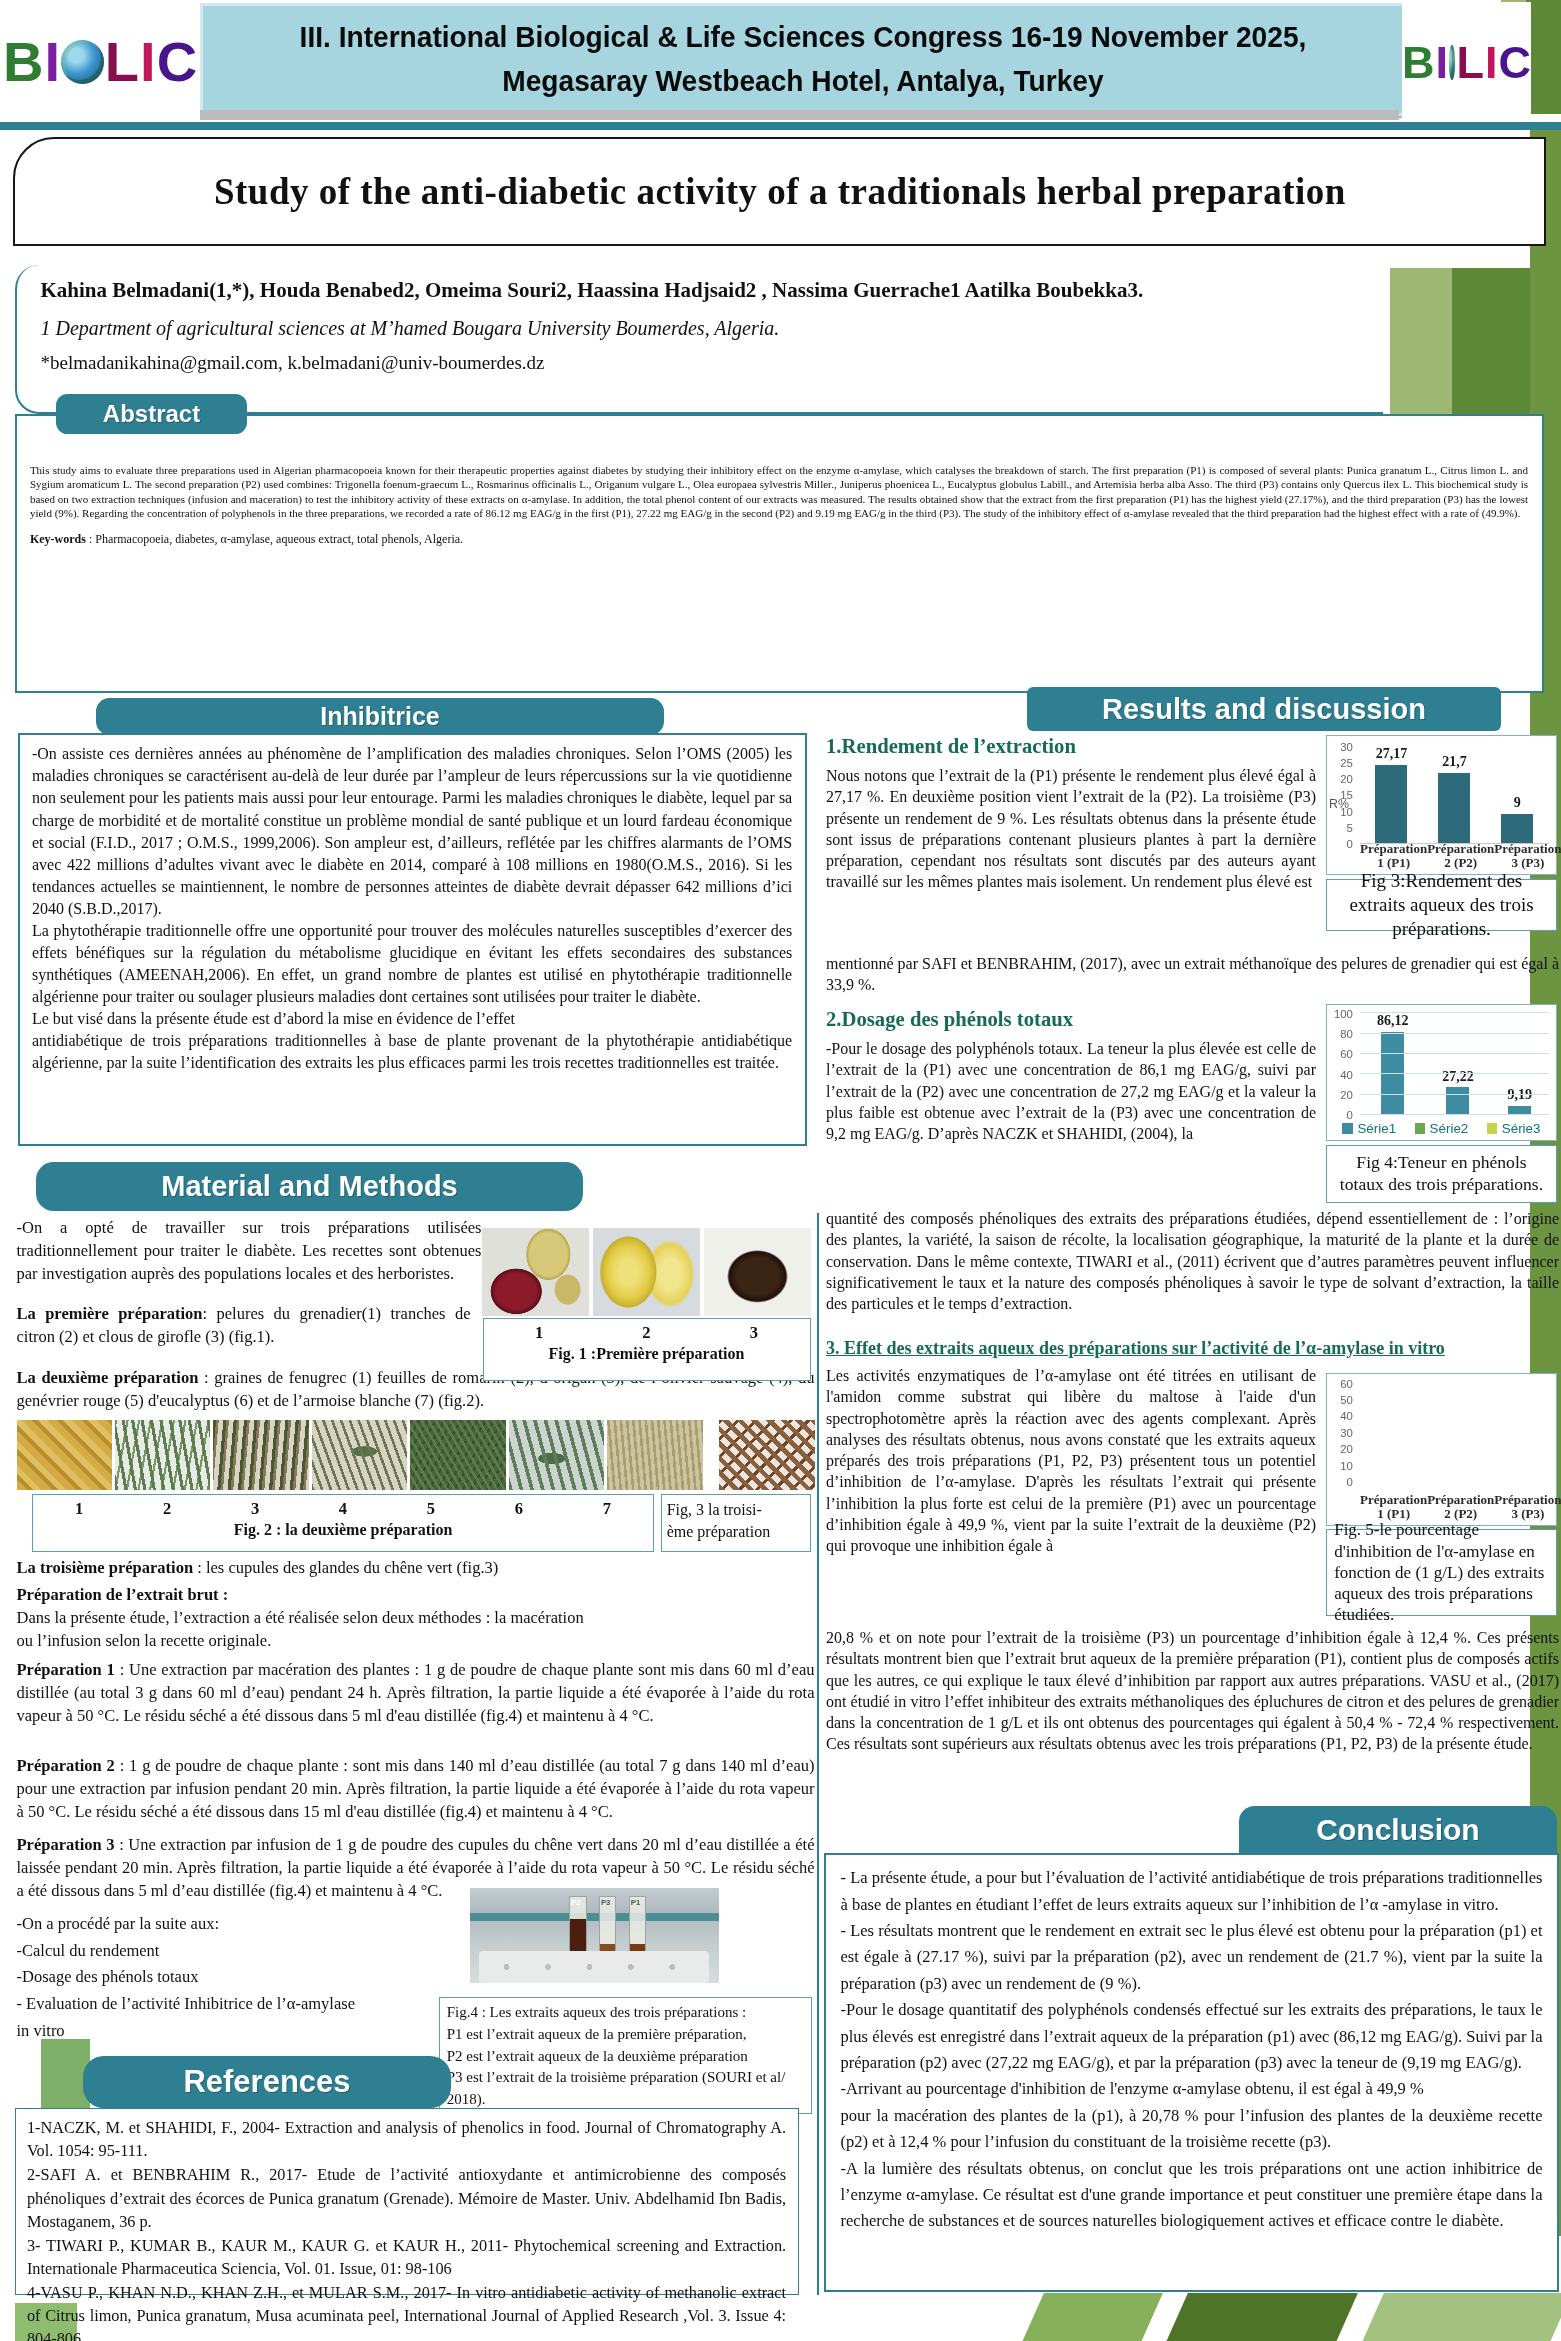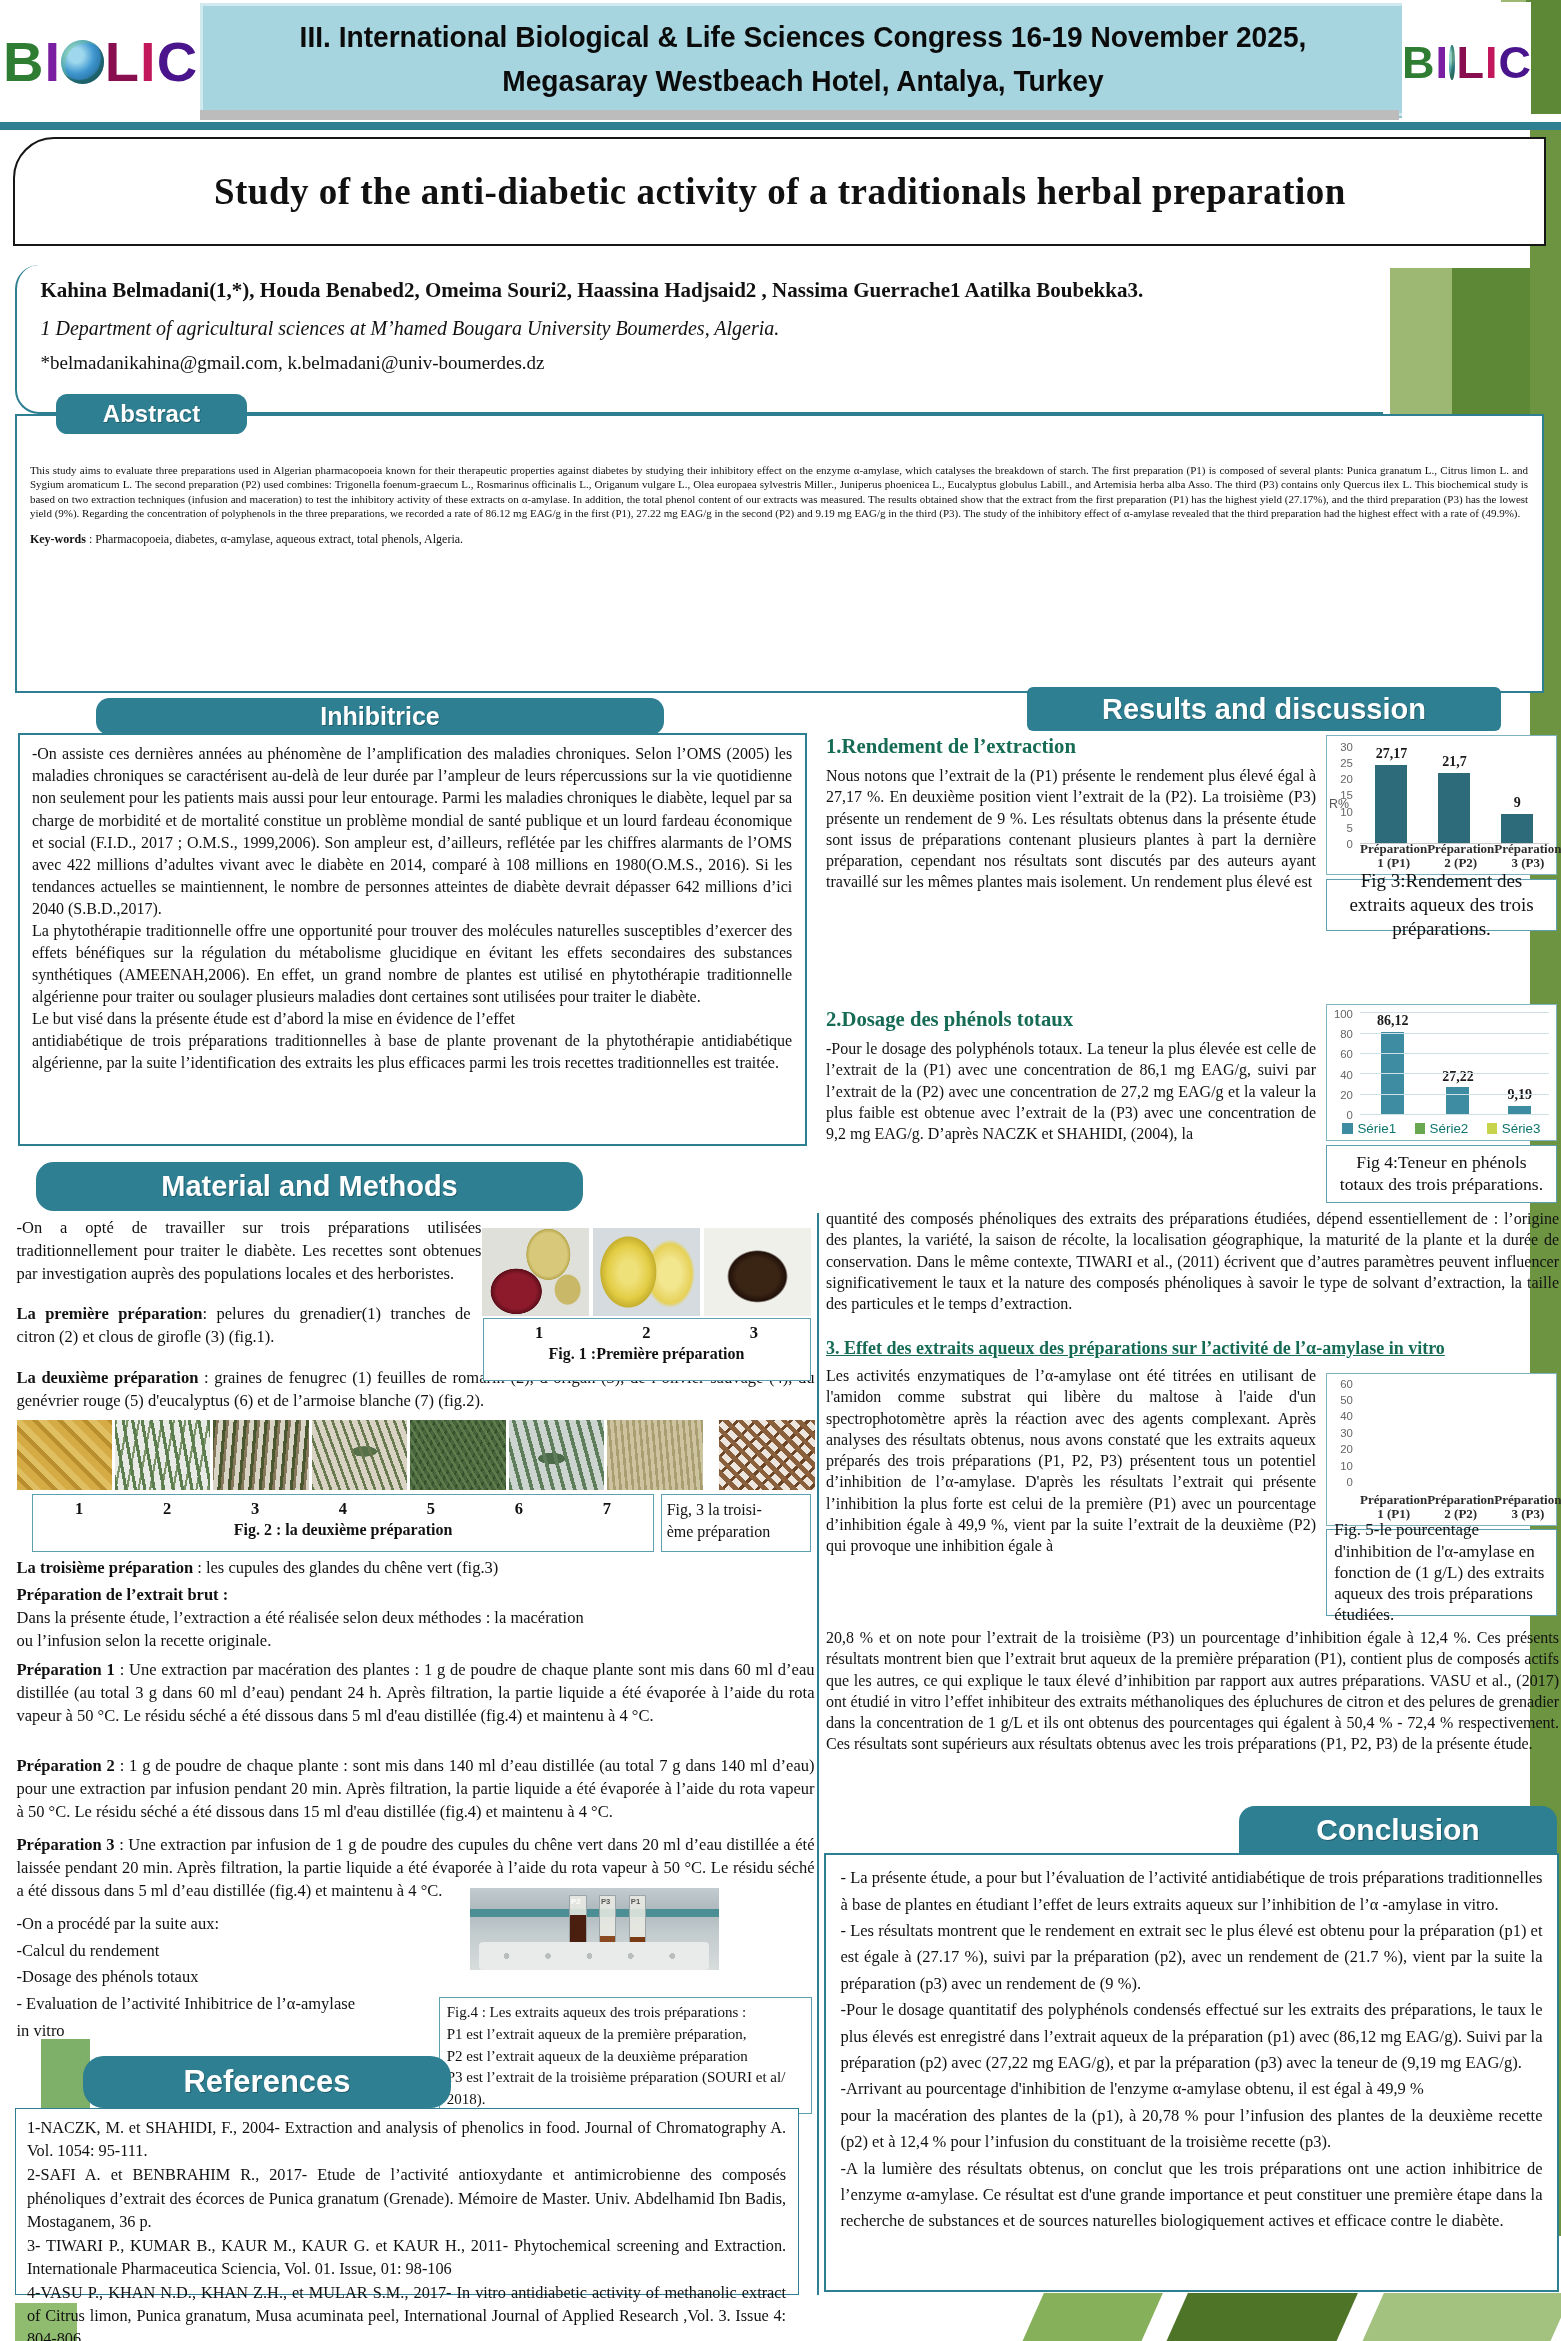--- a/index.html
+++ b/index.html
@@ -69,21 +69,21 @@
   .p6{background:#ccd4d0;background-image:repeating-linear-gradient(75deg,#5e7d5a 0 3.6px,transparent 3.6px 10.3px),radial-gradient(ellipse 17.6px 7.2px at 45% 55%,#4c6b49 0 75%,transparent 80%);}
   .p7{background:#cdc49f;background-image:repeating-linear-gradient(85deg,#a89e72 0 2.6px,transparent 2.6px 6.2px);}
   .p8{background:#ece6de;background-image:repeating-linear-gradient(45deg,#8a5f3c 0 4.6px,transparent 4.6px 10.3px),repeating-linear-gradient(135deg,#6d4527 0 3.1px,transparent 3.1px 12.4px);}
   .capbox{position:absolute;border:1.5px solid #5b9fb0;background:#fff;box-sizing:border-box;z-index:3;}
   .numrow{display:flex;}
   .numrow span{flex:1;text-align:center;font-weight:bold;font-size:16.5px;}
   .capline{text-align:center;font-weight:bold;font-size:16px;margin-top:2.1px;}
   .fig3side{font-size:16px;line-height:1.35;padding:4.1px 5.2px;}
   .steps{position:absolute;font-size:16.5px;line-height:1.62;white-space:pre-line;}
   
-  .tubephoto{position:absolute;left:453px;top:675px;width:249px;height:82px;z-index:3;
+  .tubephoto{position:absolute;left:453px;top:675px;width:249px;height:95px;z-index:3;
              background:linear-gradient(180deg,#c3ccd0 0%,#aeb9be 26%,#c2cbcd 55%,#d8dcdd 100%);overflow:hidden;}
   .bench{position:absolute;left:0;top:26%;width:100%;height:9%;background:#2a7f86;opacity:.75;}
   .rack{position:absolute;left:4%;bottom:0;width:92%;height:34%;background:#e9ebea;border-radius:4.1px;
         background-image:radial-gradient(circle 4.6px at 12% 50%,#b9bdbc 0 60%,transparent 65%),radial-gradient(circle 4.6px at 30% 50%,#b9bdbc 0 60%,transparent 65%),radial-gradient(circle 4.6px at 48% 50%,#b9bdbc 0 60%,transparent 65%),radial-gradient(circle 4.6px at 66% 50%,#b9bdbc 0 60%,transparent 65%),radial-gradient(circle 4.6px at 84% 50%,#b9bdbc 0 60%,transparent 65%);}
   .tube{position:absolute;top:8%;width:15.5px;border-radius:0 0 7.2px 7.2px;background:rgba(235,235,228,.85);border:0.5px solid #9aa4a6;}
   .tube i{position:absolute;left:0;bottom:0;width:100%;border-radius:0 0 6.2px 6.2px;font-style:normal;}
   .tube span{position:absolute;top:1px;left:1px;font:bold 7.7px "Liberation Sans",sans-serif;color:#fff;}
   .tu1{left:40%;height:78%;} .tu1 i{height:70%;background:#4a1f10;}
   .tu2{left:52%;height:64%;} .tu2 i{height:22%;background:#8a4a22;}
   .tu3{left:64%;height:72%;} .tu3 i{height:30%;background:#7a3a14;}
@@ -344,20 +344,21 @@
       <div class="xlabels">
           <span>Préparation 1 (P1)</span>
           <span>Préparation 2 (P2)</span>
           <span>Préparation 3 (P3)</span>
         </div>
       <span class="ylab" style="position:absolute;left:2.1px;top:44%;font:12.4px 'Liberation Sans',sans-serif;color:#555;">R%</span>
     </div>
   </div>
   <div class="figcap" style="left:1326px;top:879px;width:231px;height:52px;font-size:19px;">Fig 3:Rendement des extraits aqueux des trois préparations.</div>
 
+  <div class="rtext" style="left:826px;top:953px;width:733px;">mentionné par SAFI et BENBRAHIM, (2017), avec un extrait méthanoïque des pelures de grenadier qui est égal à 33,9 %.</div>
 
   <div class="rheading" style="left:826px;top:1008px;font-size:20.7px;">2.Dosage des phénols totaux</div>
   <div class="rtext" style="left:826px;top:1038px;width:490px;"> -Pour le dosage des polyphénols totaux. La teneur la plus élevée est celle de l’extrait de la (P1) avec une concentration de 86,1 mg EAG/g, suivi par l’extrait de la (P2) avec une concentration de 27,2 mg EAG/g et la valeur la plus faible est obtenue avec l’extrait de la (P3) avec une concentration de 9,2 mg EAG/g. D’après NACZK et SHAHIDI, (2004), la</div>
 
   <div class="chartbox c4" style="left:1326px;top:1004px;width:231px;height:137px;">
     <div class="chart">
       <div class="yaxis">
           <span class="ytick" style="bottom: calc(0% - 6.2px);">0</span>
           <span class="ytick" style="bottom: calc(20% - 6.2px);">20</span>
           <span class="ytick" style="bottom: calc(40% - 6.2px);">40</span>

